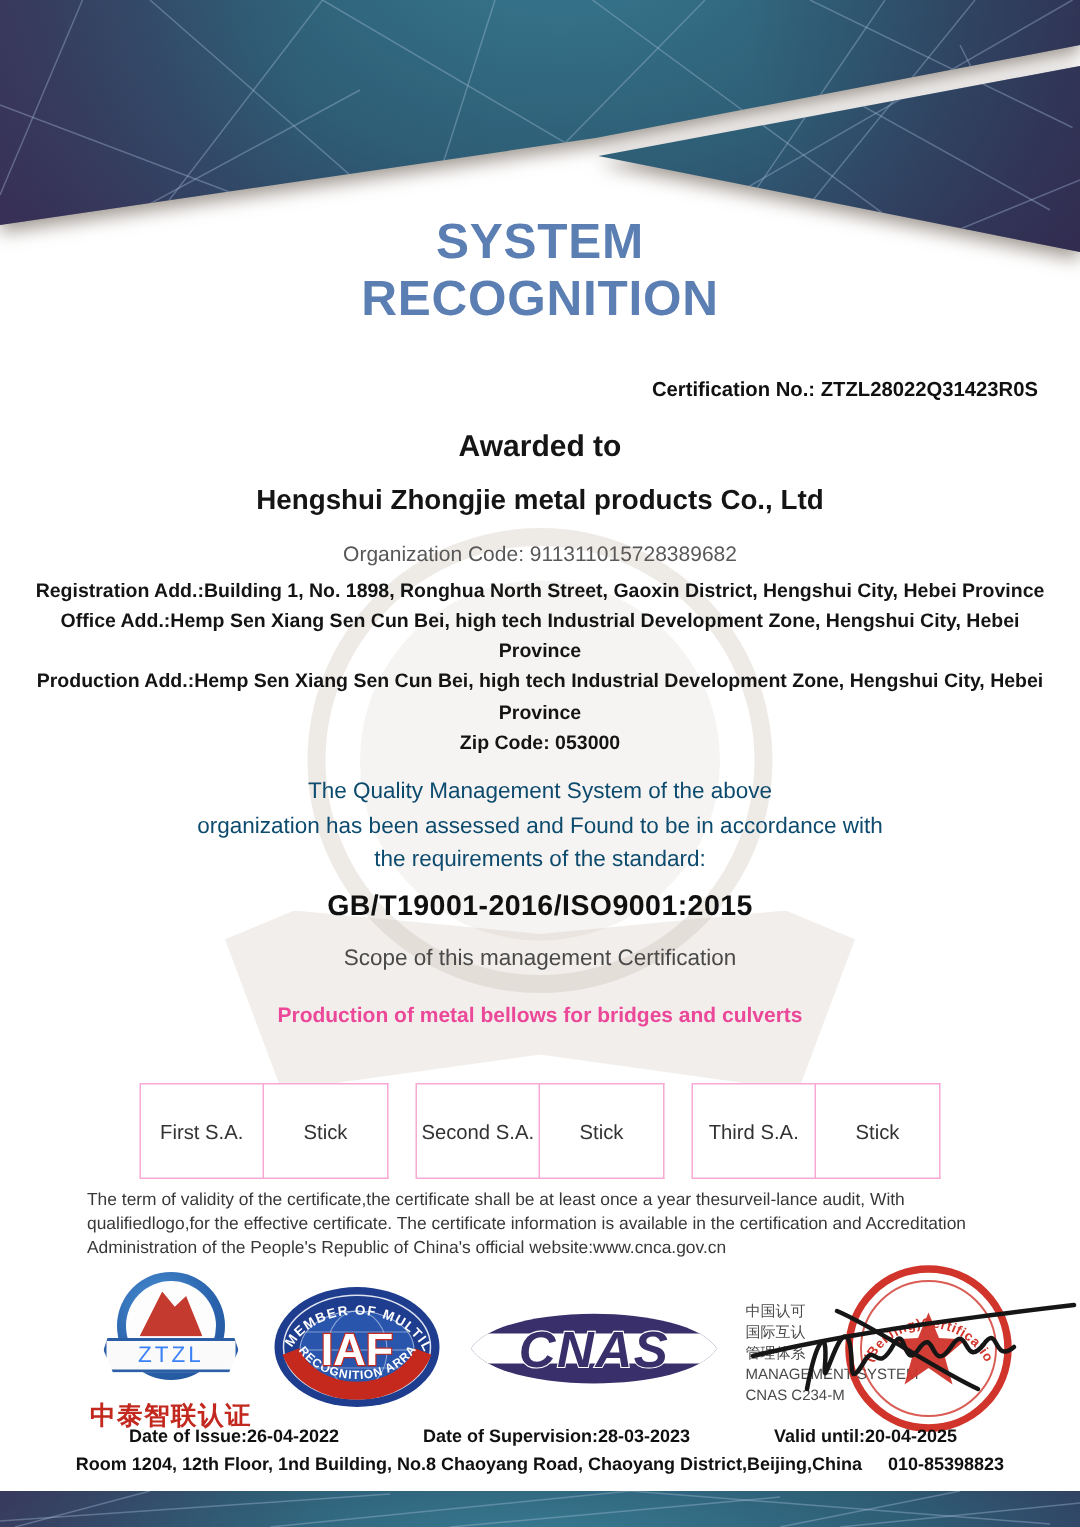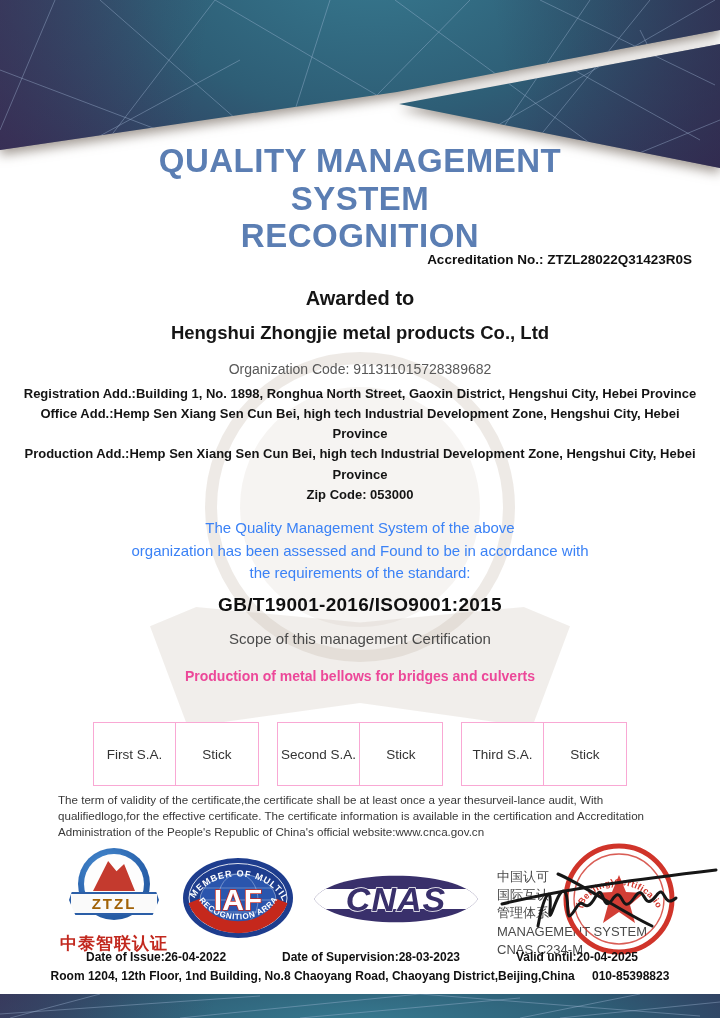--- a/index.html
+++ b/index.html
@@ -42,21 +42,21 @@
   .content { position:absolute; inset:0; z-index:4; }
   .abs { position:absolute; left:0; width:720px; text-align:center; }
 
   .title { top:142px; font-size:33px; font-weight:bold; color:#5b7eb3; line-height:1.14; letter-spacing:.5px; }
   .cert-no { top:252px; text-align:right; padding-right:28px; font-size:13.5px; font-weight:bold; color:#101010; }
   .awarded { top:287px; font-size:20px; font-weight:bold; color:#151515; }
   .company { top:322px; font-size:18.5px; font-weight:bold; color:#151515; }
   .org-code { top:361px; font-size:14px; color:#585858; }
 
   .addresses { top:384px; font-size:13px; font-weight:bold; color:#141414; line-height:1.55; padding:0 17px; }
-  .statement { top:517px; font-size:15px; color:#3b82f6; line-height:1.5; }
+  .statement { top:517px; font-size:15px; color:#0c4a6e; line-height:1.5; }
   .standard { top:594px; font-size:19px; font-weight:bold; color:#101010; letter-spacing:.3px; }
   .scope-head { top:630px; font-size:15px; color:#4a4a4a; }
   .scope-val { top:668px; font-size:14px; font-weight:bold; color:#ec4899; }
 
   .audit { top:722px; display:flex; justify-content:center; gap:18px; }
   .audit-group { display:flex; }
   .audit-cell { width:83px; height:64px; border:1px solid #f9a8d4; display:flex;
                 align-items:center; justify-content:center; font-size:13.5px; color:#333; background:#fff; }
   .audit-cell + .audit-cell { border-left:none; }
 
@@ -67,26 +67,26 @@
   .ztzl { position:absolute; left:48px; top:848px; width:132px; text-align:center; }
   .ztzl-badge { position:relative; width:80px; height:76px; margin:0 auto; }
   .ztzl-ring { position:absolute; left:4px; top:0; width:72px; height:72px; border-radius:50%;
                background:radial-gradient(circle at 38% 30%, #4a90d4 0%, #2a63ad 55%, #1d4f94 100%); }
   .ztzl-inner { position:absolute; left:10px; top:6px; width:60px; height:60px; border-radius:50%; background:#fdfdfd; }
   .ztzl-mountain { position:absolute; left:19px; top:13px; width:42px; height:30px; background:#c43a2e;
                    clip-path:polygon(0 100%, 36% 0, 56% 34%, 74% 10%, 100% 100%); }
   .ztzl-banner { position:absolute; left:-5px; top:44px; width:90px; height:23px; background:#fafafa;
                  border:2px solid #2b5ea7; clip-path:polygon(3% 0, 97% 0, 100% 35%, 93% 100%, 7% 100%, 0 35%);
                  display:flex; align-items:center; justify-content:center;
-                 font-size:15px; font-weight:bold; color:#a16207; letter-spacing:2px; }
+                 font-size:15px; font-weight:normal; color:#3b82f6; letter-spacing:2px; }
   .ztzl-cn { margin-top:8px; font-size:17px; font-weight:bold; color:#c2281e; letter-spacing:1px; }
 
   .iaf { position:absolute; left:180px; top:855px; }
   .cnas { position:absolute; left:306px; top:866px; }
-  .cnas-side { position:absolute; left:497px; top:868px; text-align:left; font-size:13px;
+  .cnas-side { position:absolute; left:497px; top:868px; text-align:left; font-size:10px;
                color:#4a4a4a; line-height:1.4; }
   .stamp { position:absolute; left:560px; top:840px; }
   .signature { position:absolute; left:498px; top:852px; z-index:5; }
 
   .dates { top:950px; display:flex; justify-content:space-between; padding:0 82px 0 86px;
            font-size:12px; font-weight:bold; color:#101010; }
   .bottom-addr { top:969px; font-size:12px; font-weight:bold; color:#101010; }
   .bottom-addr .phone { margin-left:14px; }
 </style>
 </head>
@@ -128,27 +128,26 @@
 
   <div class="watermark">
     <div class="wm-ring"></div>
     <div class="wm-disc"></div>
     <div class="wm-banner"></div>
   </div>
 
   <div class="content">
 
     <div class="abs title">
-      <div>QUALITY MANAGEMENT</div>
       <div>SYSTEM</div>
       <div>RECOGNITION</div>
     </div>
 
     <div class="abs cert-no">
-      <span>Accreditation No.:</span>
+      <span>Certification No.:</span>
       <span>ZTZL28022Q31423R0S</span>
     </div>
 
     <div class="abs awarded">Awarded to</div>
     <div class="abs company">Hengshui Zhongjie metal products Co., Ltd</div>
     <div class="abs org-code">Organization Code: 911311015728389682</div>
 
     <div class="abs addresses">
       <div>Registration Add.:Building 1, No. 1898, Ronghua North Street, Gaoxin District, Hengshui City, Hebei Province</div>
       <div>Office Add.:Hemp Sen Xiang Sen Cun Bei, high tech Industrial Development Zone, Hengshui City, Hebei Province</div>

